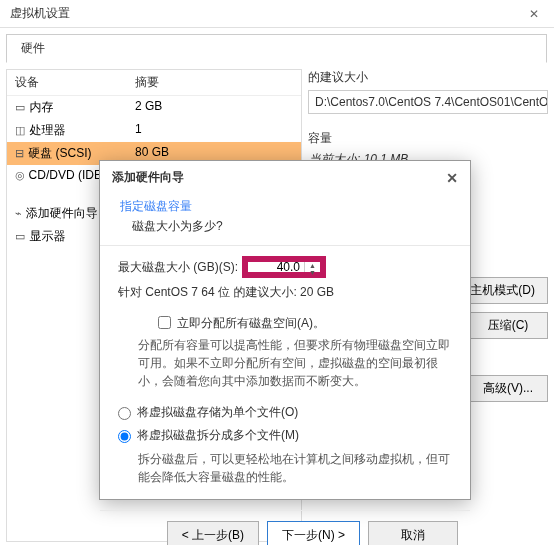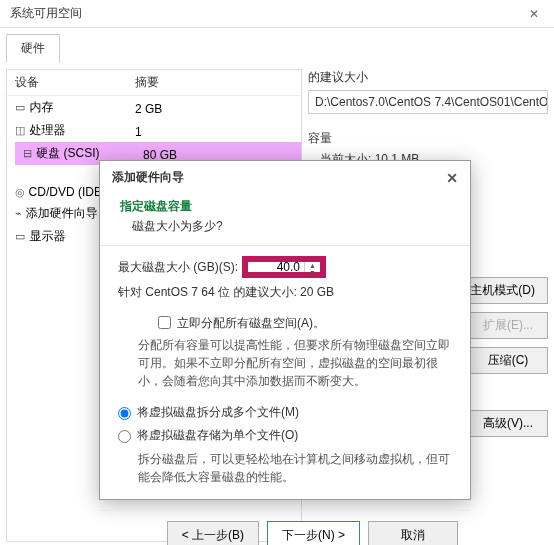--- a/index.html
+++ b/index.html
@@ -1,64 +1,64 @@
 <!DOCTYPE html>
 <html><head>
   <meta charset="utf-8">
   <style>
     * { margin: 0; padding: 0; box-sizing: border-box; font-family: "Microsoft YaHei", "Segoe UI", sans-serif; font-size: 12px; }
     body { background: #fff; width: 554px; height: 545px; overflow: hidden; position: relative; }
     .titlebar { height: 28px; display: flex; align-items: center; padding: 0 10px; border-bottom: 1px solid #e0e0e0; background: #fff; }
     .titlebar-title { flex: 1; color: #333; }
     .titlebar-close { width: 20px; text-align: center; color: #666; cursor: pointer; }
-    .tabs { display: flex; padding: 6px 8px 0 6px; }
+    .tabs { display: flex; padding: 6px 8px 0 6px; flex-direction: column; }
     .tab { padding: 5px 14px; border: 1px solid #ccc; background: #f5f5f5; margin-right: -1px; color: #333; }
     .tab.active { background: #fff; border-bottom: 1px solid #fff; position: relative; z-index: 1; }
     .content { display: flex; padding: 6px; gap: 6px; height: calc(100% - 60px); }
     .left-panel { flex: 1; border: 1px solid #ddd; }
     .hw-header { display: flex; padding: 4px 8px; border-bottom: 1px solid #eee; font-weight: normal; color: #333; }
     .hw-col1 { width: 120px; }
-    .hw-row { display: flex; padding: 3px 8px; align-items: flex-end; }
-    .hw-row.selected { background: #f0abfc; margin-left: 8px; }
+    .hw-row { display: flex; padding: 3px 8px; align-items: flex-start; }
+    .hw-row.selected { background: #fdba74; }
     .hw-icon { width: 16px; margin-right: 4px; color: #555; font-size: 11px; }
     .right-panel { width: 240px; }
     .section-label { color: #333; margin-bottom: 4px; }
     .path-box { border: 1px solid #ccc; padding: 4px 6px; height: 24px; width: 100%; background: #fff; white-space: nowrap; overflow: hidden; color: #333; }
-    .info-row { margin: 4px 12px; color: #333; }
+    .info-row { margin: 4px 1px; color: #333; font-style: italic; }
     .right-buttons { display: flex; flex-direction: column; gap: 8px; align-items: flex-end; margin-top: 20px; }
     .btn { border: 1px solid #adadad; background: #f0f0f0; padding: 4px 12px; min-width: 80px; text-align: center; cursor: pointer; white-space: nowrap; }
     .btn.disabled { color: #aaa; }
     
     .wizard { position: absolute; left: 99px; top: 160px; width: 372px; height: 340px; background: #fff; border: 1px solid #999; box-shadow: 0 4px 20px rgba(0,0,0,0.3); display: flex; flex-direction: column; }
     .wiz-titlebar { display: flex; align-items: center; padding: 8px 12px; }
     .wiz-title { flex: 1; color: #333; font-weight: bold; }
     .wiz-close { color: #555; cursor: pointer; font-weight: bold; font-size: 14px; }
     .wiz-head { padding: 4px 20px 10px 20px; }
-    .wiz-head-title { font-weight: bold; color: #15803d; margin-bottom: 3px; }
+    .wiz-head-title { font-weight: normal; color: #3b82f6; margin-bottom: 3px; }
     .wiz-head-sub { color: #333; padding-left: 12px; }
     .wiz-body { flex: 1; padding: 10px 18px; border-top: 1px solid #e8e8e8; color: #333; }
     .size-row { display: flex; align-items: center; margin-bottom: 6px; }
     .size-input-wrap { display: flex; border: 6px solid #be185d; height: 22px; margin-left: 4px; }
     .size-input { width: 56px; text-align: right; border: none; padding: 0 4px; outline: none; }
     .spinner { width: 16px; border-left: 1px solid #ccc; display: flex; flex-direction: column; }
     .spin-btn { flex: 1; font-size: 7px; display: flex; align-items: center; justify-content: center; cursor: pointer; color: #555; }
     .hint { margin-bottom: 14px; color: #333; }
     .chk-row { display: flex; align-items: flex-start; gap: 6px; margin-bottom: 4px; margin-left: 40px; }
     .chk-desc { color: #555; margin: 0 0 14px 20px; line-height: 1.5; }
     .radio-row { display: flex; align-items: center; gap: 6px; margin-bottom: 6px; }
     .wiz-footer { display: flex; justify-content: flex-end; gap: 8px; padding: 10px 12px; border-top: 1px solid #e8e8e8; }
     .wiz-btn { border: 1px solid #adadad; background: #efefef; padding: 5px 14px; min-width: 90px; text-align: center; cursor: pointer; }
     .wiz-btn.primary { border: 1px solid #2e7bd1; background: #fff; }
     input[type=checkbox], input[type=radio] { margin-top: 1px; }
   </style>
 </head>
 <body>
 
 <div class="titlebar">
-  <span class="titlebar-title">系统可用空间</span>
+  <span class="titlebar-title">虚拟机设置</span>
   <span class="titlebar-close">✕</span>
 </div>
 
 <div class="tabs">
   <div class="tab active">硬件</div>
 </div>
 
 <div class="content">
   <div class="left-panel">
     <div class="hw-header">
@@ -96,21 +96,20 @@
   <div class="right-panel">
     <div class="section-label">的建议大小</div>
     <div class="path-box">D:\Centos7.0\CentOS 7.4\CentOS01\CentOS 7.4-cl1-0</div>
     <div style="height:16px"></div>
     <div class="section-label">容量</div>
     <div class="info-row">当前大小: 10.1 MB</div>
     <div class="info-row">系统可用空间: 44.4 GB</div>
     <div class="right-buttons">
       <div style="height:60px"></div>
       <div class="btn">仅主机模式(D)</div>
-      <div class="btn disabled">扩展(E)...</div>
       <div class="btn">压缩(C)</div>
       <div style="height:20px"></div>
       <div class="btn">高级(V)...</div>
     </div>
   </div>
 </div>
 
 <div class="wizard">
   <div class="wiz-titlebar">
     <span class="wiz-title">添加硬件向导</span>
@@ -133,26 +132,26 @@
     </div>
     <div class="hint">针对 CentOS 7 64 位 的建议大小: 20 GB</div>
 
     <div class="chk-row">
       <input type="checkbox" style="">
       <span>立即分配所有磁盘空间(A)。</span>
     </div>
     <div class="chk-desc">分配所有容量可以提高性能，但要求所有物理磁盘空间立即可用。如果不立即分配所有空间，虚拟磁盘的空间最初很小，会随着您向其中添加数据而不断变大。</div>
 
     <div class="radio-row">
+      <input type="radio" name="split" style="">
+      <span>将虚拟磁盘存储为单个文件(O)</span>
+    </div>
+    <div class="radio-row">
       <input type="radio" name="split" checked="" style="">
       <span>将虚拟磁盘拆分成多个文件(M)</span>
-    </div>
-    <div class="radio-row">
-      <input type="radio" name="split" style="">
-      <span>将虚拟磁盘存储为单个文件(O)</span>
     </div>
     <div class="chk-desc">拆分磁盘后，可以更轻松地在计算机之间移动虚拟机，但可能会降低大容量磁盘的性能。</div>
   </div>
   <div class="wiz-footer">
     <div class="wiz-btn">&lt; 上一步(B)</div>
     <div class="wiz-btn primary">下一步(N) &gt;</div>
     <div class="wiz-btn">取消</div>
   </div>
 </div>
 

